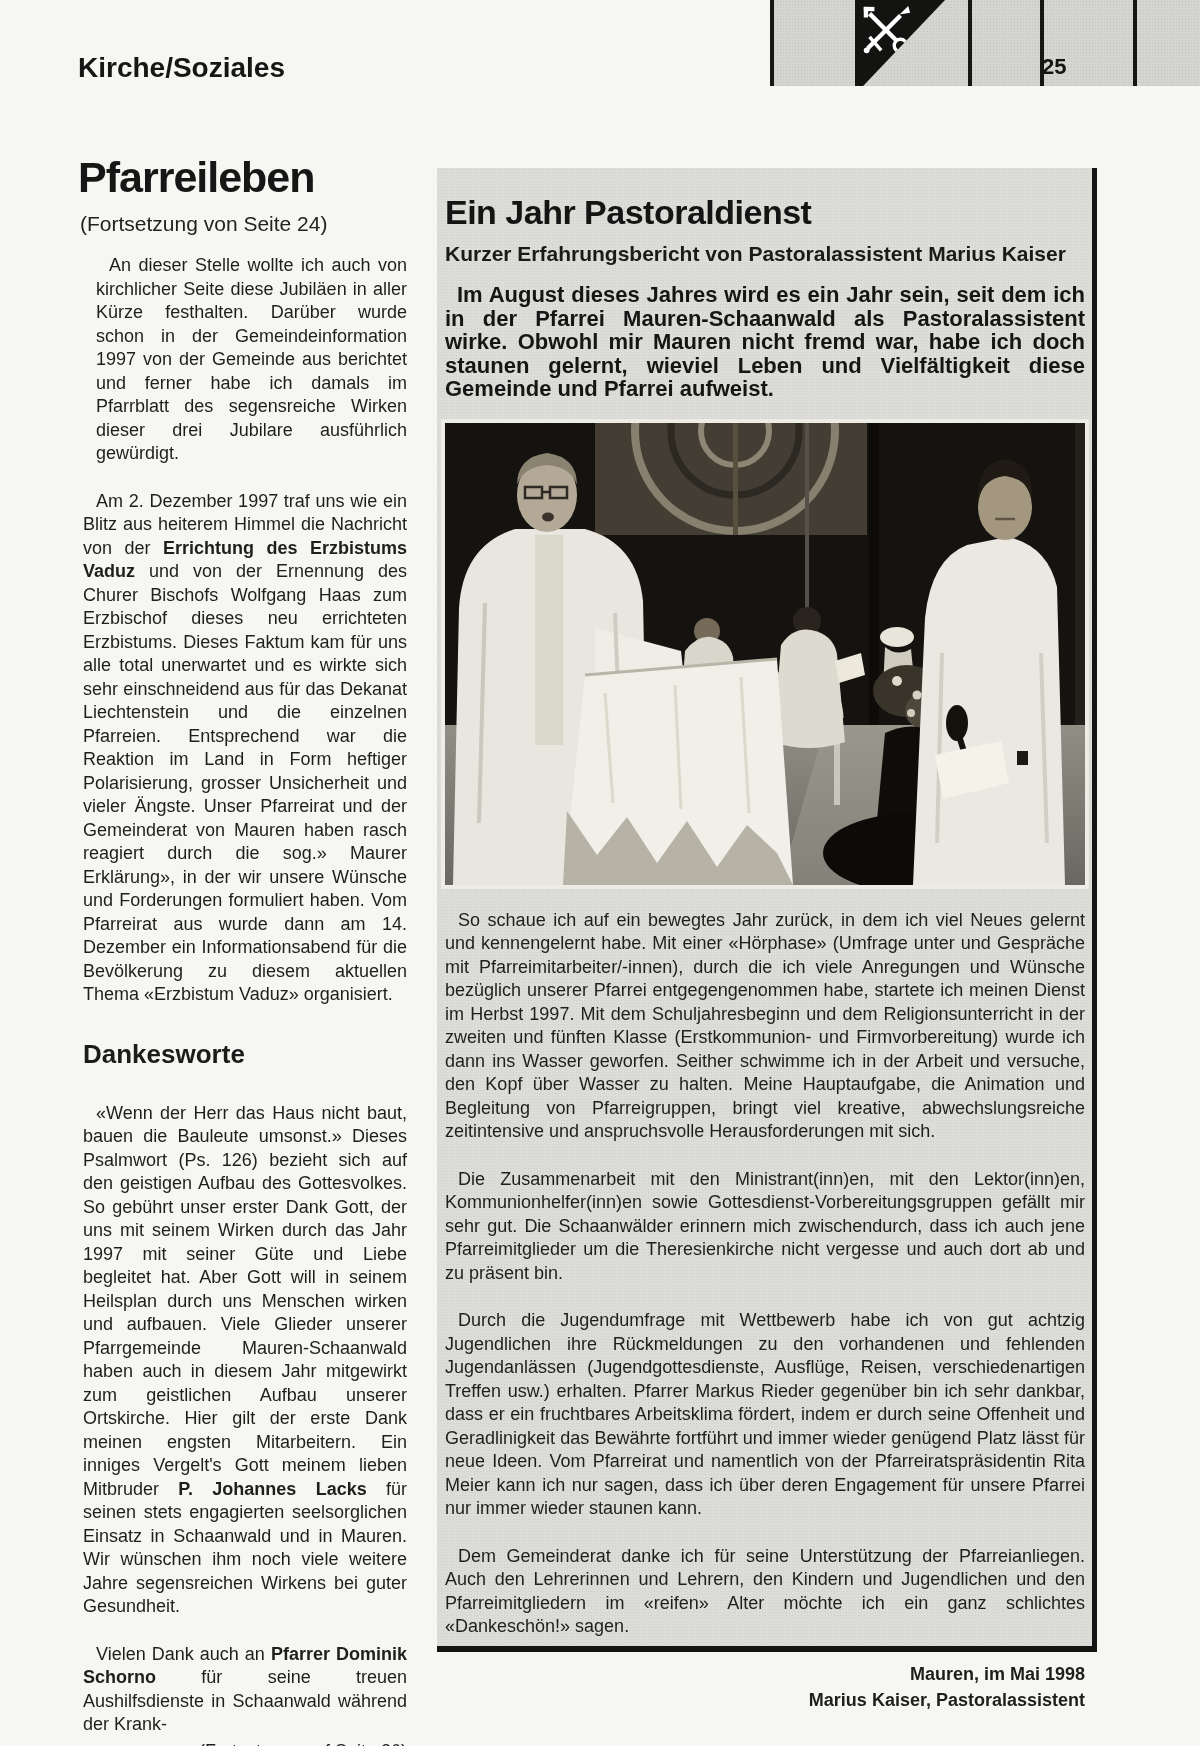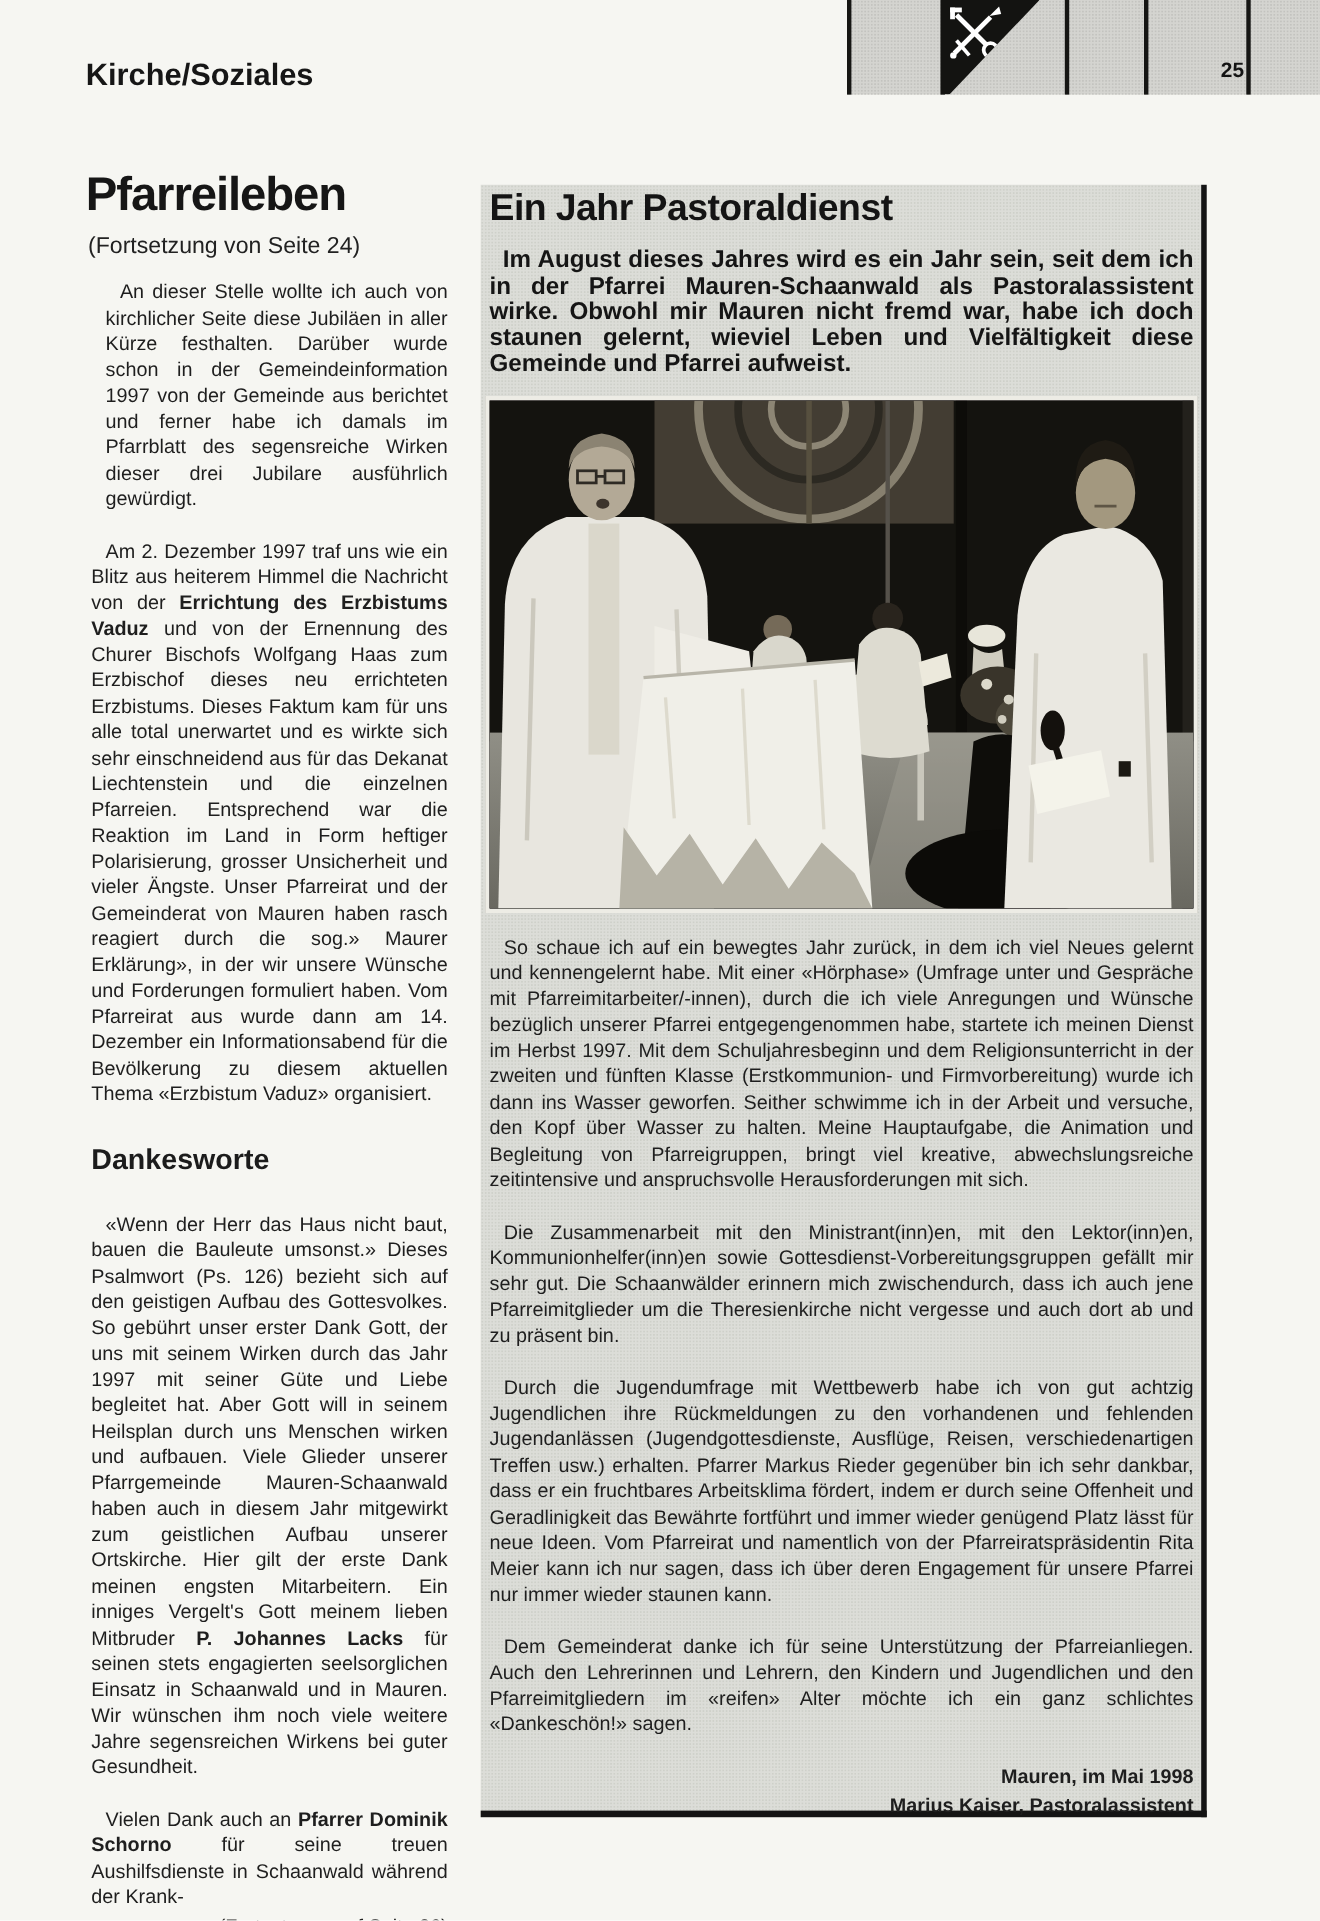--- a/index.html
+++ b/index.html
@@ -19,21 +19,21 @@
   .band-line{position:absolute; top:0; width:4px; height:86px; background:#161614;}
   .band-triangle{
     position:absolute; left:85px; top:0; width:90px; height:86px;
     background:#131311;
     -webkit-clip-path:polygon(0 0,100% 0,9% 100%,0 100%);
     clip-path:polygon(0 0,100% 0,9% 100%,0 100%);
   }
   .band-triangle svg{position:absolute; left:2px; top:3px;}
   .band-page-num{
     position:absolute; left:272px; top:54px; width:89px;
-    text-align:right; font-size:19px; font-weight:700; color:#141414;
+    text-align:left; font-size:22px; font-weight:700; color:#141414;
   }
   .section-label{
     position:absolute; left:78px; top:52px;
     font-size:28px; font-weight:700; color:#161616;
   }
   
   .blocks p{
     margin:24px 0 0; text-align:justify; text-indent:13px;
     font-size:18px; line-height:23.5px; color:#1e1e1e;
     hyphens:none;
@@ -48,21 +48,21 @@
   .left-col{position:absolute; left:83px; top:156px; width:324px;}
   .article-title{
     margin:0 0 0 -5px; font-size:43px; line-height:43px;
     font-weight:700; letter-spacing:-1px; color:#161616;
   }
   .continuation-note{margin:13px 0 0 -3px; font-size:21px; color:#222;}
   .left-col .blocks p:first-child{margin-top:18px;margin-left:13px;}
   
   .panel{
     position:absolute; left:437px; top:168px; width:660px; height:1484px;
-    box-sizing:border-box; padding:1px 7px 0 8px;
+    box-sizing:border-box; padding:24px 7px 0 8px;
     background:#dcddd8;
     background-image:radial-gradient(#ced0c9 0.8px, transparent 0.8px);
     background-size:3px 3px;
     border-right:5px solid #141414;
     border-bottom:6px solid #141414;
   }
   .panel h2{
     margin:2px 0 0; font-size:34px; line-height:36px;
     font-weight:700; letter-spacing:-0.5px; color:#141414;
   }
@@ -117,20 +117,21 @@
         <p><span>Am 2. Dezember 1997 traf uns wie ein Blitz aus heiterem Himmel die Nachricht von der </span><span class="b">Errichtung des Erzbistums Vaduz</span><span> und von der Ernennung des Churer Bischofs Wolfgang Haas zum Erzbischof dieses neu errichteten Erzbistums. Dieses Faktum kam für uns alle total unerwartet und es wirkte sich sehr einschneidend aus für das Dekanat Liechtenstein und die einzelnen Pfarreien. Entsprechend war die Reaktion im Land in Form heftiger Polarisierung, grosser Unsicherheit und vieler Ängste. Unser Pfarreirat und der Gemeinderat von Mauren haben rasch reagiert durch die sog.» Maurer Erklärung», in der wir unsere Wünsche und Forderungen formuliert haben. Vom Pfarreirat aus wurde dann am 14. Dezember ein Informationsabend für die Bevölkerung zu diesem aktuellen Thema «Erzbistum Vaduz» organisiert.</span></p>
         <div class="subhead">Dankesworte</div>
         <p><span>«Wenn der Herr das Haus nicht baut, bauen die Bauleute umsonst.» Dieses Psalmwort (Ps. 126) bezieht sich auf den geistigen Aufbau des Gottesvolkes. So gebührt unser erster Dank Gott, der uns mit seinem Wirken durch das Jahr 1997 mit seiner Güte und Liebe begleitet hat. Aber Gott will in seinem Heilsplan durch uns Menschen wirken und aufbauen. Viele Glieder unserer Pfarrgemeinde Mauren-Schaanwald haben auch in diesem Jahr mitgewirkt zum geistlichen Aufbau unserer Ortskirche. Hier gilt der erste Dank meinen engsten Mitarbeitern. Ein inniges Vergelt's Gott meinem lieben Mitbruder </span><span class="b">P. Johannes Lacks</span><span> für seinen stets engagierten seelsorglichen Einsatz in Schaanwald und in Mauren. Wir wünschen ihm noch viele weitere Jahre segensreichen Wirkens bei guter Gesundheit.</span></p>
         <p><span>Vielen Dank auch an </span><span class="b">Pfarrer Dominik Schorno</span><span> für seine treuen Aushilfsdienste in Schaanwald während der Krank-</span></p>
         <p class="right tight"><span>(Fortsetzung auf Seite 26)</span></p>
       </div>
   </section>
 
   <section class="panel">
     <h2>Ein Jahr Pastoraldienst</h2>
+    <div class="panel-subtitle">Kurzer Erfahrungsbericht von Pastoralassistent Marius Kaiser</div>
     <p class="lead">Im August dieses Jahres wird es ein Jahr sein, seit dem ich in der Pfarrei Mauren-Schaanwald als Pastoralassistent wirke. Obwohl mir Mauren nicht fremd war, habe ich doch staunen gelernt, wieviel Leben und Vielfältigkeit diese Gemeinde und Pfarrei aufweist.</p>
 
     <figure class="photo" role="img" aria-label="Schwarzweissfoto: Zwei Geistliche in weissen Gewändern in der Kirche – links ein älterer Priester mit Brille am Ambo mit weissem Tuch, rechts ein junger Mann mit Mikrofon und Blatt; im Hintergrund sitzende Personen und Blumen">
       <svg viewBox="0 0 640 462" preserveAspectRatio="none">
         <rect x="0" y="0" width="640" height="462" fill="#161511"></rect>
         <rect x="0" y="0" width="640" height="310" fill="#14130f"></rect>
 
         <g>
           <rect x="150" y="0" width="272" height="112" fill="#433d33"></rect>
           <clipPath id="reliefClip">

